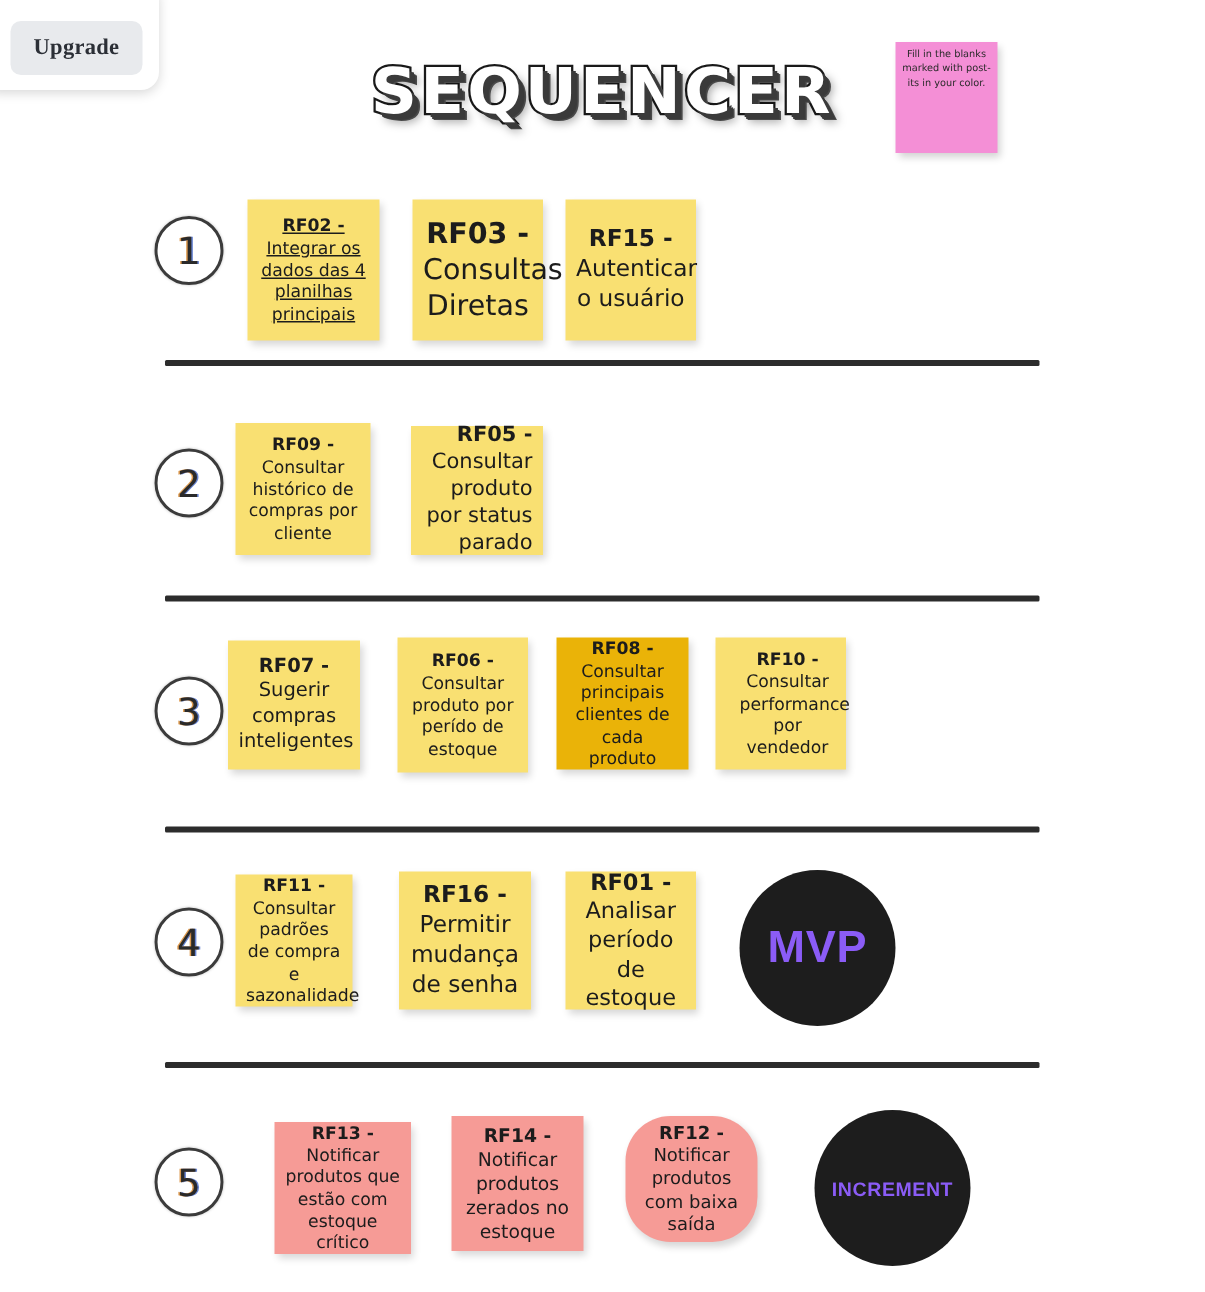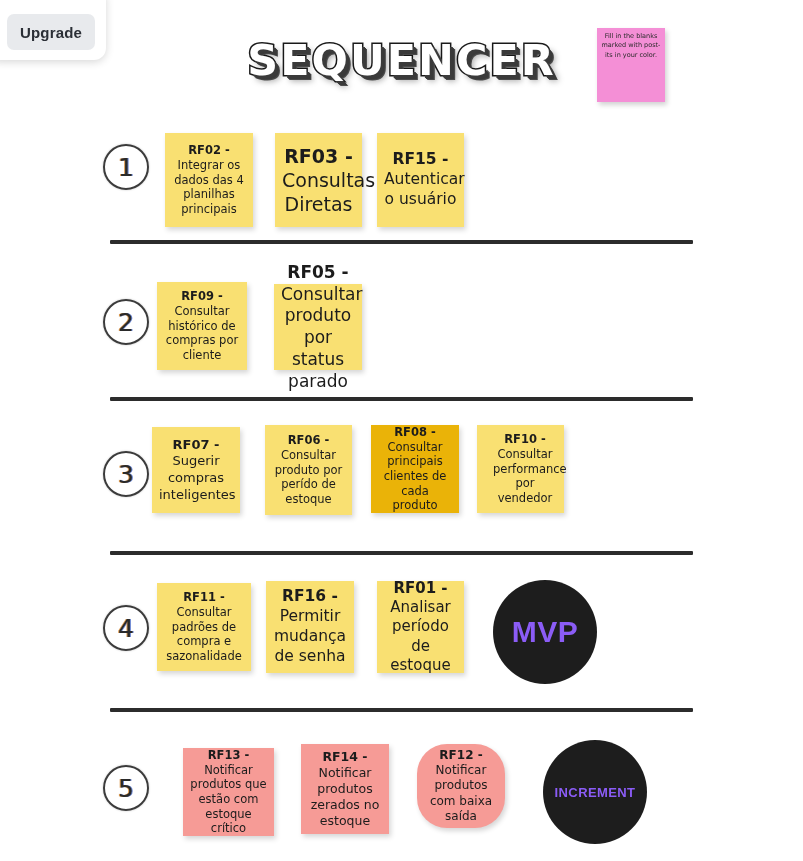--- a/index.html
+++ b/index.html
@@ -30,21 +30,21 @@
   }
   #upgrade-button {
     position: absolute;
     left: 19px;
     top: 26px;
     width: 88px;
     height: 36px;
     background: #e8eaed;
     border: none;
     border-radius: 7px;
-    font-family: Liberation Sans, sans-serif;
+    font-family: Liberation Serif, serif;
     font-size: 15px;
     font-weight: bold;
     color: #2b2f36;
     cursor: pointer;
     letter-spacing: .2px;
   }
 
   
   #board-title {
     position: absolute;
@@ -162,21 +162,21 @@
 
 <div id="board-title">SEQUENCER</div>
 
 <div id="legend-note">
   <div class="legend-text">Fill in the blanks marked with post-its in your color.</div>
 </div>
 
 <div class="row" id="row-1">
   <div class="row-circle" style="left:103px; top:144px;">1</div>
 
-  <div class="note yellow" style="left:165px; top:133px; width:88px; height:94px; font-size:11.5px;">
+  <div class="note yellow" style="left:165px; top:133px; width:88px; height:94px; font-size:11.5px;text-decoration:underline;">
     <div class="note-body">
       <span class="rf">RF02 -</span> 
       <span>Integrar os dados das 4 planilhas principais</span>
     </div>
   </div>
 
   <div class="note yellow" style="left:275px; top:133px; width:87px; height:94px; font-size:19px;">
     <div class="note-body">
       <span class="rf">RF03 -</span> 
       <span>Consultas Diretas</span>
@@ -196,21 +196,21 @@
 <div class="row" id="row-2">
   <div class="row-circle" style="left:103px; top:299px;">2</div>
 
   <div class="note yellow" style="left:157px; top:282px; width:90px; height:88px; font-size:11.5px;">
     <div class="note-body">
       <span class="rf">RF09 -</span> 
       <span>Consultar histórico de compras por cliente</span>
     </div>
   </div>
 
-  <div class="note yellow" style="left:274px; top:284px; width:88px; height:86px; font-size:17px;">
+  <div class="note yellow" style="left:274px; top:284px; width:88px; height:86px; font-size:14px;text-align:right;">
     <div class="note-body">
       <span class="rf">RF05 -</span> 
       <span>Consultar produto por status parado</span>
     </div>
   </div>
 
   <div class="divider" style="left:110px; top:397px; width:583px;"></div>
 </div>
 
 <div class="row" id="row-3">
@@ -243,21 +243,21 @@
       <span>Consultar performance por vendedor</span>
     </div>
   </div>
 
   <div class="divider" style="left:110px; top:551px; width:583px;"></div>
 </div>
 
 <div class="row" id="row-4">
   <div class="row-circle" style="left:103px; top:605px;">4</div>
 
-  <div class="note yellow" style="left:157px; top:583px; width:94px; height:88px; font-size:11.5px;">
+  <div class="note yellow" style="left:157px; top:583px; width:78px; height:88px; font-size:11.5px;">
     <div class="note-body">
       <span class="rf">RF11 -</span> 
       <span>Consultar padrões de compra e sazonalidade</span>
     </div>
   </div>
 
   <div class="note yellow" style="left:266px; top:581px; width:88px; height:92px; font-size:15.5px;">
     <div class="note-body">
       <span class="rf">RF16 -</span> 
       <span>Permitir mudança de senha</span>

